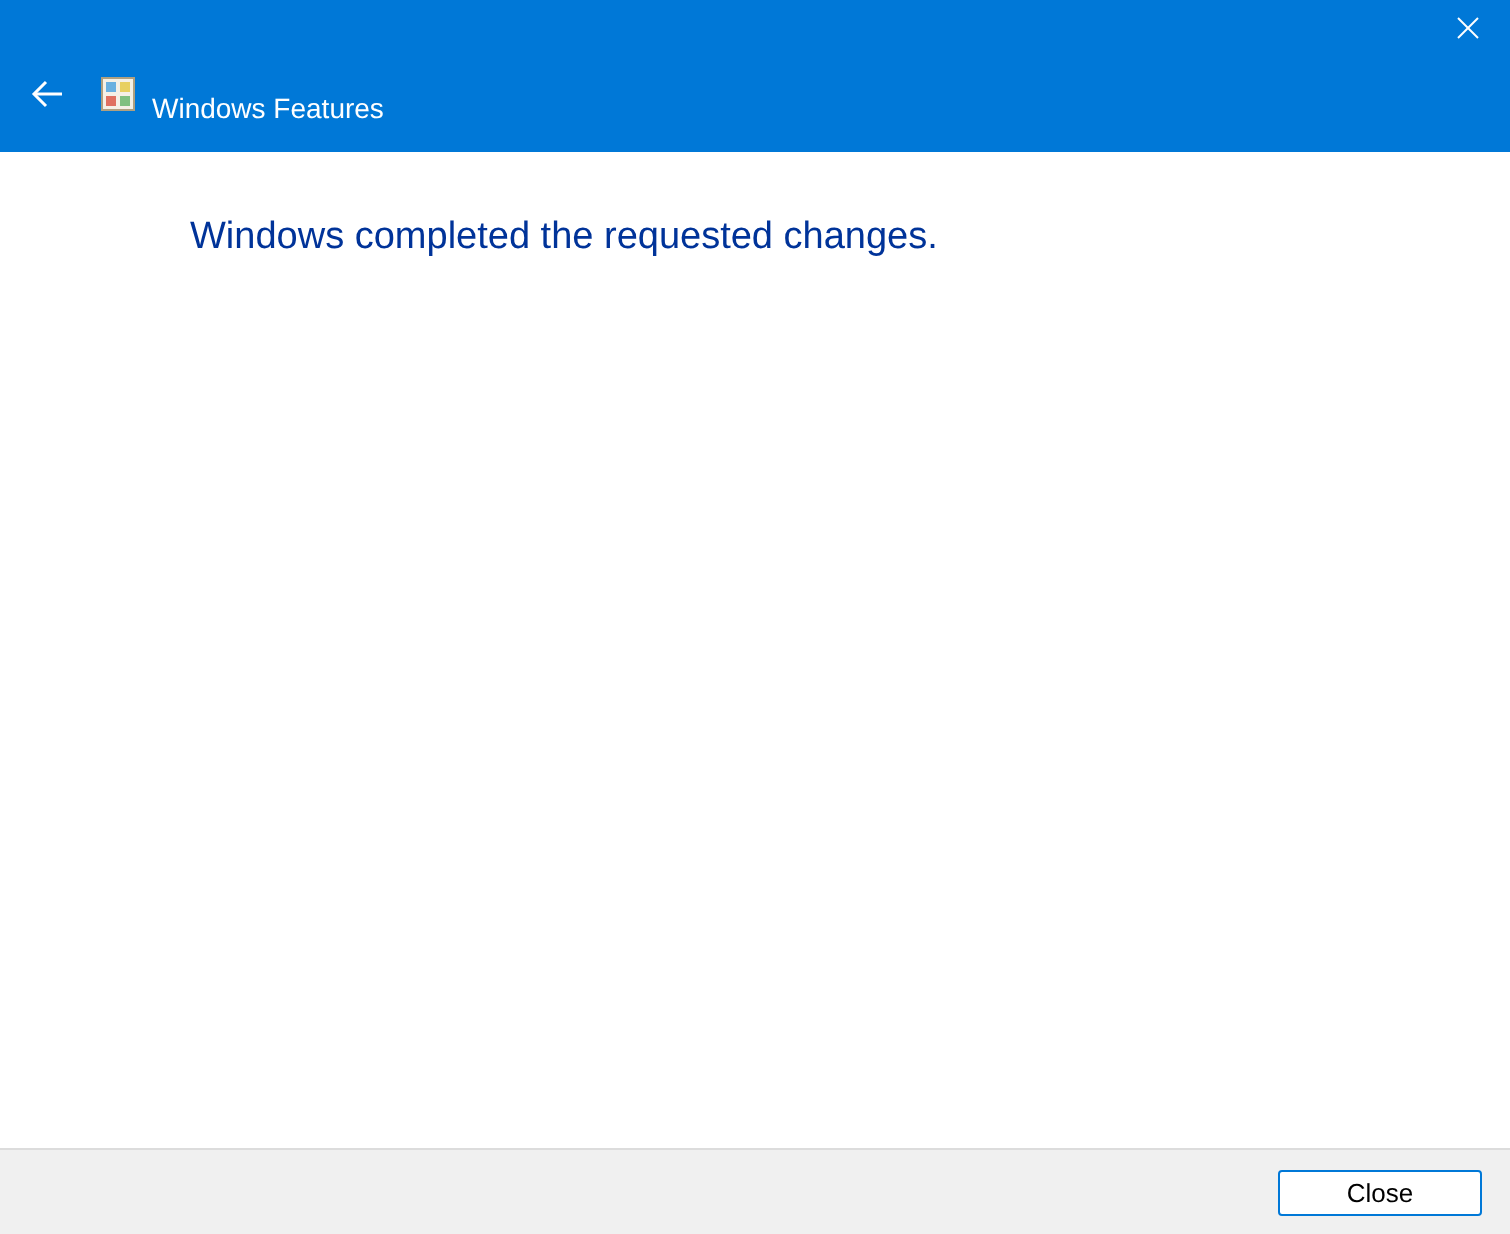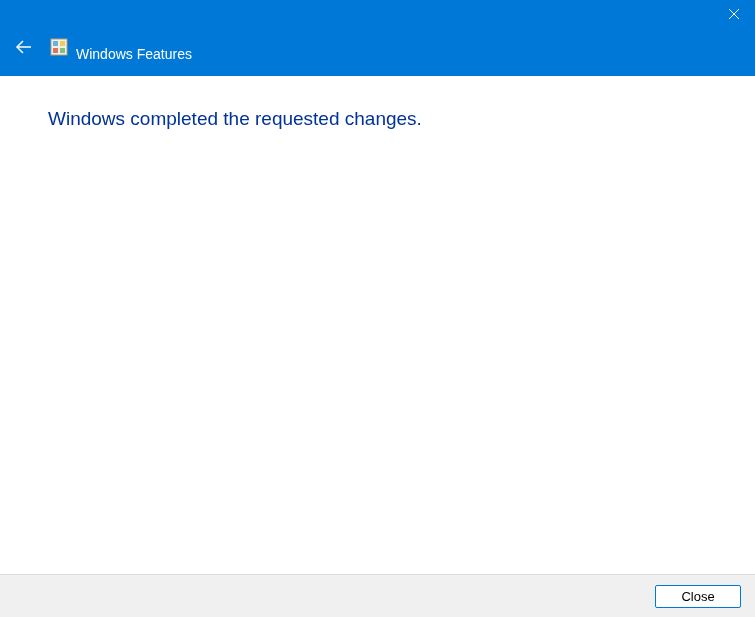--- a/index.html
+++ b/index.html
@@ -74,20 +74,21 @@
       margin-top: 14px;
     }
     .content {
       padding: 32px 48px;
       height: 498px;
     }
     .message {
       color: #003399;
       font-size: 19px;
       font-weight: 400;
+      margin-left: 47px;
     }
     .footer {
       position: absolute;
       bottom: 0;
       left: 0;
       right: 0;
       height: 43px;
       background: #f0f0f0;
       border-top: 1px solid #dcdcdc;
       display: flex;
@@ -95,21 +96,21 @@
       justify-content: flex-end;
       padding-right: 14px;
     }
     .close-action {
       background: #ffffff;
       border: 1px solid #0078d7;
       color: #000000;
       font-size: 13px;
       font-family: inherit;
       padding: 3px 0;
-      width: 86px;
+      width: 102px;
       text-align: center;
       cursor: pointer;
       border-radius: 2px;
     }
   </style>
 </head>
 <body>
 
 <div class="header">
   <div class="close-btn">

